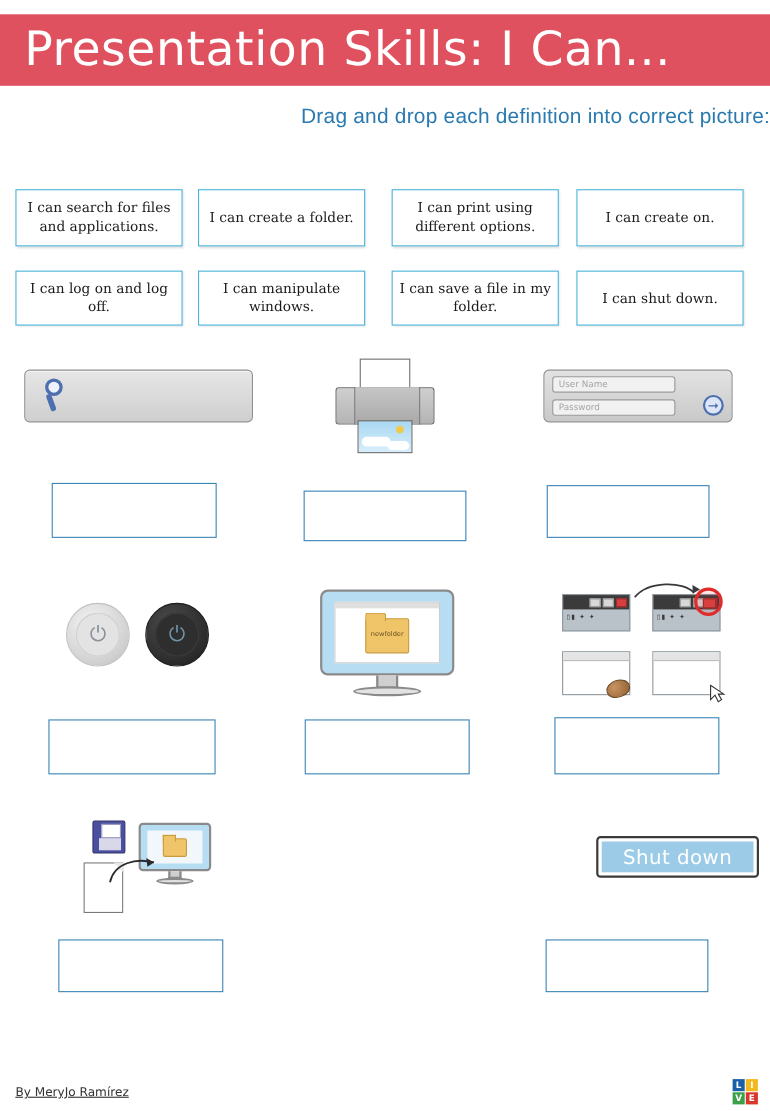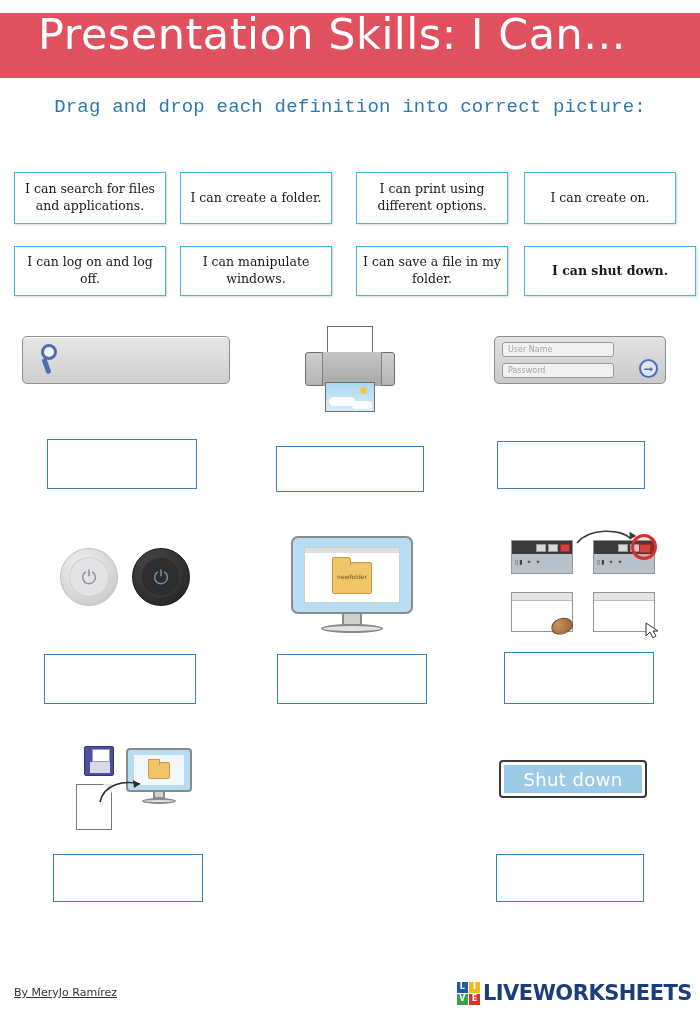--- a/index.html
+++ b/index.html
@@ -8,39 +8,39 @@
     background: #ffffff;
     font-family: "Liberation Sans", sans-serif;
     overflow: hidden;
   }
   .page { position: relative; width: 700px; height: 1010px; background: #fff; }
 
   
   .header-band {
     position: absolute; left: 0; top: 13px; width: 700px; height: 65px;
     background: #e0515f;
-    display: flex;  padding-left: 16px;
+    display: flex; align-items: center;
   }
   .header-title {
     color: #ffffff;
     font-family: "DejaVu Sans", sans-serif;
     font-size: 43px;
     font-weight: 400;
     letter-spacing: 0.5px;
     padding-left: 22px;
     white-space: nowrap;
     line-height: 1;
   }
 
   
   .instruction {
     position: absolute; left: 0; top: 96px; width: 700px;
-    text-align: center;
+    text-align: right;
     color: #2a7ab0;
-    font-family: Liberation Mono, monospace;
+    font-family: Liberation Sans, sans-serif;
     font-size: 19px;
     letter-spacing: 0.2px;
   }
 
   
   .def-card {
     position: absolute;
     border: 1.5px solid #49b2d8;
     background: #ffffff;
     display: flex; align-items: center; justify-content: center;
@@ -306,21 +306,21 @@
     content:""; position:absolute; left:-1.2px; top:-4px; width:10px; height:5px;
     background:#f0c469; border:1.2px solid #c99a3e; border-bottom:none;
   }
   .savefile .mon2 .nk { width:12px; height:7px; background:#cfcfcf; border:2px solid #8a8a8a; border-top:none; margin:0 auto; }
   .savefile .mon2 .bs { width:34px; height:6px; background:#e2e2e2; border:2px solid #8a8a8a; border-radius:50%; margin:-1px auto 0; }
 
   
   .shutdown-wrap {
     width: 148px; height: 38px;
     border: 2.5px solid #3a3a3a; border-radius: 4px;
-    background: #ffffff; padding: 3px;
+    background: #ffffff; padding: 3px; margin-left: 43px;
   }
   .shutdown-btn {
     width: 100%; height: 100%;
     background: #9ccbe8;
     display: flex; align-items: center; justify-content: center;
     color: #ffffff;
     font-family: "DejaVu Sans", sans-serif;
     font-size: 18px;
     letter-spacing: 0.4px;
   }
@@ -361,21 +361,21 @@
   <div class="instruction">Drag and drop each definition into correct picture:</div>
 
   <div class="def-card" style="left:14px;  top:172px; width:152px; height:52px;">I can search for files and applications.</div>
   <div class="def-card" style="left:180px; top:172px; width:152px; height:52px;">I can create a folder.</div>
   <div class="def-card" style="left:356px; top:172px; width:152px; height:52px;">I can print using different options.</div>
   <div class="def-card" style="left:524px; top:172px; width:152px; height:52px;">I can create on.</div>
 
   <div class="def-card" style="left:180px; top:246px; width:152px; height:50px;">I can manipulate windows.</div>
   <div class="def-card" style="left:14px;  top:246px; width:152px; height:50px;">I can log on and log off.</div>
   <div class="def-card" style="left:356px; top:246px; width:152px; height:50px;">I can save a file in my folder.</div>
-  <div class="def-card" style="left:524px; top:246px; width:172px; height:50px;font-weight:bold;">I can shut down.</div>
+  <div class="def-card" style="left:524px; top:246px; width:152px; height:50px;">I can shut down.</div>
 
   <div class="pic" style="left:22px; top:336px;">
     <div class="searchbar">
       <div class="mag">
         <div class="ring"></div>
           <div class="handle"></div>
       </div>
     </div>
   </div>
 
@@ -500,16 +500,15 @@
   <div class="drop-box" style="left:496px; top:854px; width:148px; height:48px;"></div>
 
   <div class="credit">By MeryJo Ramírez</div>
   <div class="lw-logo">
     <div class="lw-squares">
       <div class="lw-sq l">L</div>
       <div class="lw-sq i">I</div>
       <div class="lw-sq v">V</div>
       <div class="lw-sq e">E</div>
     </div>
-    <div class="lw-text">LIVEWORKSHEETS</div>
   </div>
 
 </div>
 
 </body></html>

